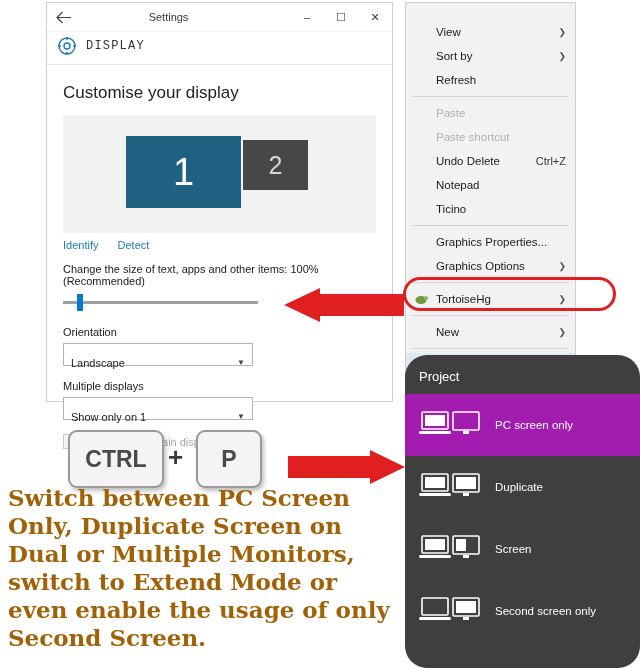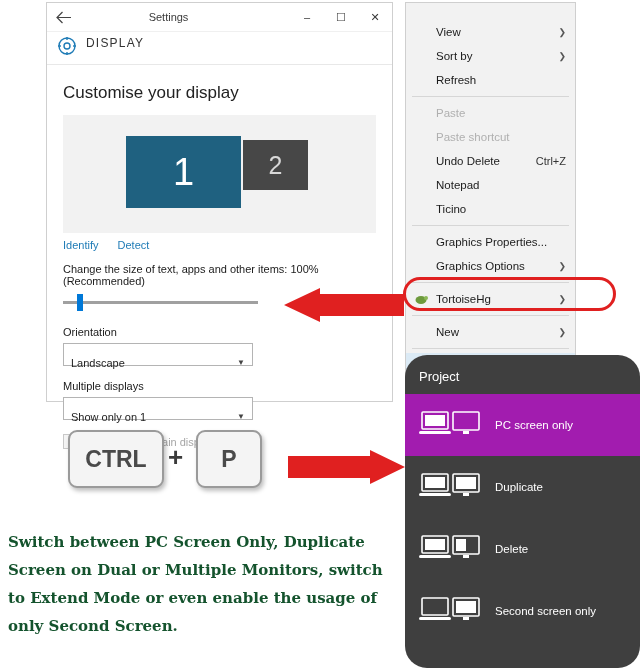--- a/index.html
+++ b/index.html
@@ -44,23 +44,24 @@
     flex: 1;
     text-align: center;
     margin-left: -34px;
   }
   .win-btn {
     width: 34px; height: 28px;
     display: flex; align-items: center; justify-content: center;
     font-size: 11px; color: #3a3a3a;
   }
   #settings-header {
-    display: flex; align-items: flex-start;
+    display: flex; align-items: center;
     padding: 4px 0 8px 10px;
     border-bottom: 1px solid #e8e8e8;
+    font-family: Liberation Mono, monospace;
   }
   #settings-gear {
     width: 20px; height: 20px;
     margin-right: 9px;
     position: relative;
     display: inline-block;
   }
   #settings-gear svg { display:block; }
   #settings-header-label {
     font-size: 12px;
@@ -273,27 +274,27 @@
   #key-p    { left: 196px; top: 10px; width: 62px; height: 54px; font-size: 23px; }
   #key-plus {
     position: absolute;
     left: 168px; top: 22px;
     font-size: 26px; font-weight: bold; color: #3b3b3b;
   }
 
   
   #caption {
     position: absolute;
-    left: 8px; top: 528px;
+    left: 8px; top: 484px;
     width: 390px;
     font-family: "DejaVu Serif", serif;
     font-weight: bold;
-    font-size: 15px;
+    font-size: 23px;
     line-height: 28px;
-    color: #14532d;
+    color: #a16207;
   }
 </style>
 </head>
 <body>
 
 <div id="settings-window">
 
   <div id="settings-titlebar">
     <div id="settings-back">
       <svg width="16" height="13" viewBox="0 0 16 13" aria-hidden="true">
@@ -481,21 +482,21 @@
     <span class="pico">
       <svg width="62" height="34" viewBox="0 0 62 34" aria-hidden="true">
         <rect x="3" y="4" width="26" height="17" rx="1" fill="none" stroke="#ffffff" stroke-width="1.6"></rect>
         <rect x="6" y="7" width="20" height="11" fill="#ffffff"></rect>
         <rect x="0" y="23" width="32" height="3" rx="1.5" fill="#ffffff"></rect>
         <rect x="34" y="4" width="26" height="18" rx="1" fill="none" stroke="#ffffff" stroke-width="1.6"></rect>
         <rect x="37" y="7" width="10" height="12" fill="#ffffff"></rect>
         <rect x="44" y="23" width="6" height="3" fill="#ffffff"></rect>
       </svg>
     </span>
-    <span class="plabel">Delete</span>
+    <span class="plabel">Screen</span>
   </div>
 
   <div class="project-item">
     <span class="pico">
       <svg width="62" height="34" viewBox="0 0 62 34" aria-hidden="true">
         <rect x="3" y="4" width="26" height="17" rx="1" fill="none" stroke="#ffffff" stroke-width="1.6"></rect>
         <rect x="0" y="23" width="32" height="3" rx="1.5" fill="#ffffff"></rect>
         <rect x="34" y="4" width="26" height="18" rx="1" fill="none" stroke="#ffffff" stroke-width="1.6"></rect>
         <rect x="37" y="7" width="20" height="12" fill="#ffffff"></rect>
         <rect x="44" y="23" width="6" height="3" fill="#ffffff"></rect>

